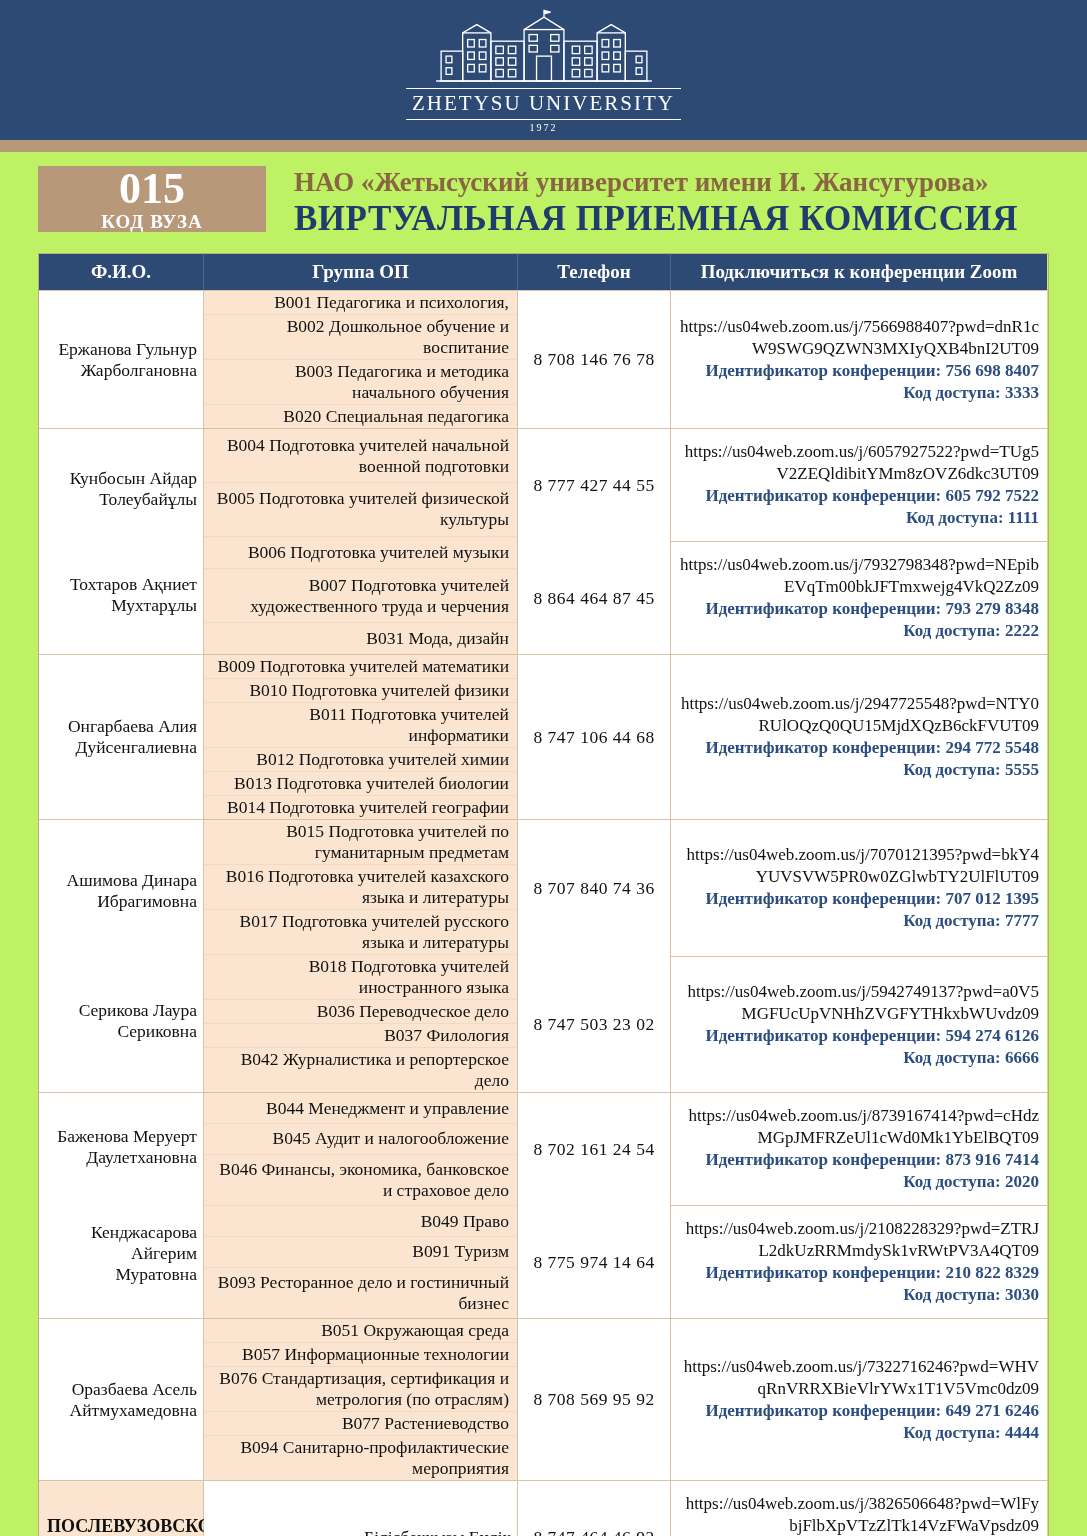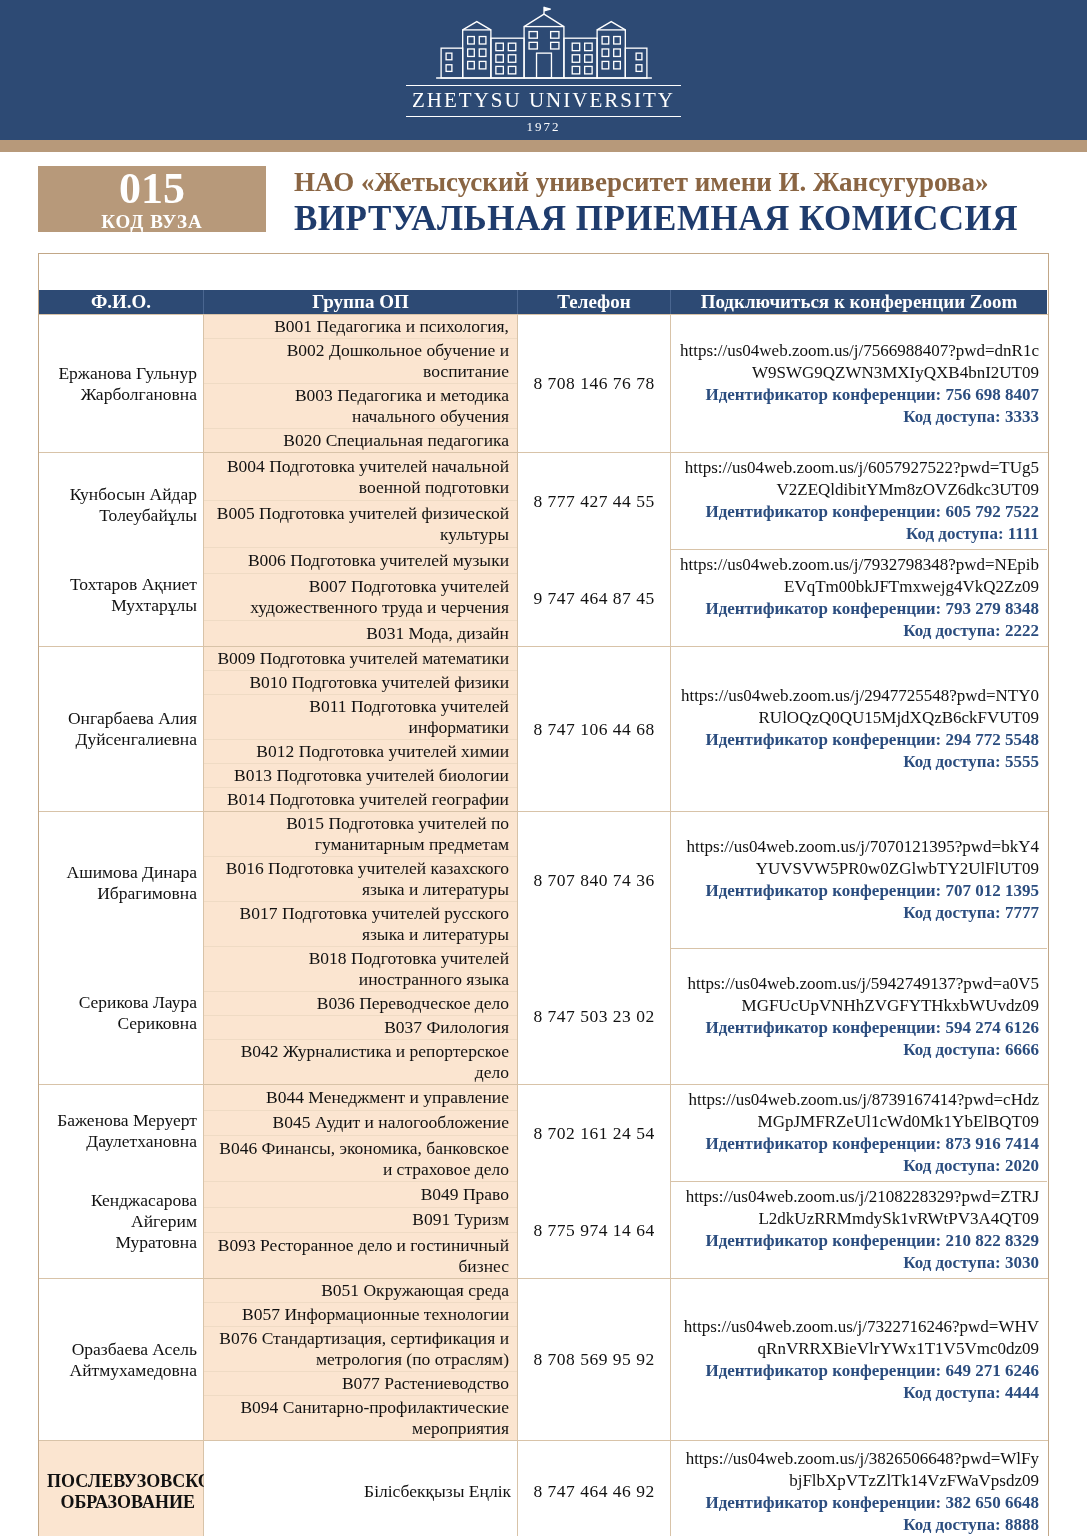--- a/index.html
+++ b/index.html
@@ -2,73 +2,72 @@
 <html lang="ru" style="--navy: #2d4a74; --tan: #b7997a; --peach: #fbe5d0; --brown: #8a6543; --titlenavy: #1f3c6d; --link: #2b4d7f; --border: #d8c3a8; --outer: #c2a787;"><head>
 <meta charset="utf-8">
 <style>
   :root{
     --navy:#2d4a74; --tan:#b7997a; --peach:#fbe5d0; --brown:#8a6543;
     --titlenavy:#1f3c6d; --link:#2b4d7f; --border:#d8c3a8; --outer:#c2a787;
   }
   *{margin:0;padding:0;box-sizing:border-box;}
   html,body{background:#888;}
   .page{
-    width:1087px;height:1536px;margin:0 auto;background:#ffffff;
+    width:1087px;height:1536px;margin:0 auto;background:#bef264;
     font-family:"Liberation Serif","DejaVu Serif",serif;
     position:relative;overflow:hidden;display:flex;flex-direction:column;
   }
   
   .hdr{height:140px;background:var(--navy);display:flex;align-items:center;justify-content:center;flex-shrink:0;}
   .logo{display:flex;flex-direction:column;align-items:center;color:#fff;}
   .logo svg{display:block;}
   .logo-text{
     font-size:21px;letter-spacing:2px;color:#fff;padding:2px 6px 3px 6px;
     border-top:1px solid #fff;border-bottom:1px solid #fff;margin-top:2px;white-space:nowrap;
   }
-  .logo-year{font-size:13px;letter-spacing:2px;margin-top:2px;color:#fff;}
+  .logo-year{font-size:10px;letter-spacing:2px;margin-top:2px;color:#fff;}
   .tanband{height:12px;background:var(--tan);flex-shrink:0;}
   
   .titlewrap{display:flex;align-items:flex-start;padding:14px 38px 0 38px;gap:28px;}
   .codebadge{
     background:var(--tan);color:#fff;width:228px;height:66px;flex-shrink:0;
     display:flex;flex-direction:column;align-items:center;justify-content:center;line-height:1;
   }
   .codebadge .code{font-size:44px;font-weight:bold;}
   .codebadge .codelabel{font-size:19px;font-weight:bold;letter-spacing:1px;margin-top:1px;}
   .titles{padding-top:2px;}
   .title1{color:var(--brown);font-size:27px;font-weight:bold;line-height:1.1;}
   .title2{color:var(--titlenavy);font-size:35px;font-weight:bold;line-height:1.05;margin-top:3px;letter-spacing:0.5px;}
   
   .table{margin:16px 38px 0 38px;border:1px solid var(--outer);}
   .trow{display:grid;grid-template-columns:165px 314px 153px 376px;}
   .thead .th{
     background:var(--navy);color:#fff;font-weight:bold;font-size:19px;
-    display:flex;align-items:center;justify-content:center;height:24px;
+    display:flex;align-items:center;justify-content:center;height:36px;
     border-right:1px solid #4a6690;
-    margin-top:36px;
   }
   .thead .th:last-child{border-right:none;}
   .block{border-top:1px solid var(--border);}
   .cell{border-right:1px solid var(--border);min-width:0;text-align:right;}
   .cell:last-child{border-right:none;}
   .fio{display:flex;flex-direction:column;justify-content:space-around;padding:6px 6px 6px 9px;background:#fff;}
   .fio.single{justify-content:center;}
   .pname{font-size:17.5px;line-height:21px;color:#111;}
   .progs{display:flex;flex-direction:column;background:#fff;}
   .prog{
     flex:1 1 auto;background:var(--peach);border-bottom:1px solid #efdbc4;
     padding:1px 8px;font-size:17.5px;line-height:21px;color:#111;
     display:flex;flex-direction:column;justify-content:center;
   }
   .prog:last-child{border-bottom:none;}
   .prog.bold{font-weight:bold;font-size:18px;}
   .phones{display:flex;flex-direction:column;background:#fff;}
   .phone{flex:1;display:flex;align-items:center;justify-content:center;font-size:17.5px;color:#111;letter-spacing:0.5px;}
   .zooms{display:flex;flex-direction:column;background:#fff;}
-  .zsub{flex:1;display:flex;flex-direction:column;justify-content:center;padding:4px 8px;border-bottom:1px solid var(--border);min-height:0;}
+  .zsub{flex:1;display:flex;flex-direction:column;justify-content:center;padding:12px 8px;border-bottom:1px solid var(--border);min-height:0;}
   .zsub:last-child{border-bottom:none;}
   .zurl{font-size:17px;line-height:22px;color:#111;word-break:break-all;}
   .zmeta{font-size:17px;line-height:22px;color:var(--link);font-weight:bold;}
   
   .ftr{margin-top:auto;flex-shrink:0;}
   .ftr-strip{height:13px;background:var(--tan);}
   .ftr-body{height:133px;background:var(--navy);position:relative;color:#fff;font-family:"Liberation Sans","DejaVu Sans",sans-serif;overflow:hidden;}
   .ftr-diag{position:absolute;top:-10px;bottom:-10px;width:12px;background:var(--tan);transform:skewX(-10deg);}
   .d1{left:700px;}
   .d2{left:1072px;width:26px;}
@@ -181,21 +180,21 @@
           </div>
           <div class="cell progs">
             <div class="prog">B004 Подготовка учителей начальной военной подготовки</div>
             <div class="prog">B005 Подготовка учителей физической культуры</div>
             <div class="prog">B006 Подготовка учителей музыки</div>
             <div class="prog">B007 Подготовка учителей художественного труда и черчения</div>
             <div class="prog">B031 Мода, дизайн</div>
           </div>
           <div class="cell phones">
             <div class="phone">8 777 427 44 55</div>
-            <div class="phone">9 747 464 87 45</div>
+            <div class="phone">8 864 464 87 45</div>
           </div>
           <div class="cell zooms">
             <div class="zsub">
               <div class="zurl">https://us04web.zoom.us/j/6057927522?pwd=TUg5V2ZEQldibitYMm8zOVZ6dkc3UT09</div>
               <div class="zmeta">Идентификатор конференции: 605 792 7522</div>
               <div class="zmeta">Код доступа: 1111</div>
             </div>
             <div class="zsub">
               <div class="zurl">https://us04web.zoom.us/j/7932798348?pwd=NEpibEVqTm00bkJFTmxwejg4VkQ2Zz09</div>
               <div class="zmeta">Идентификатор конференции: 793 279 8348</div>

